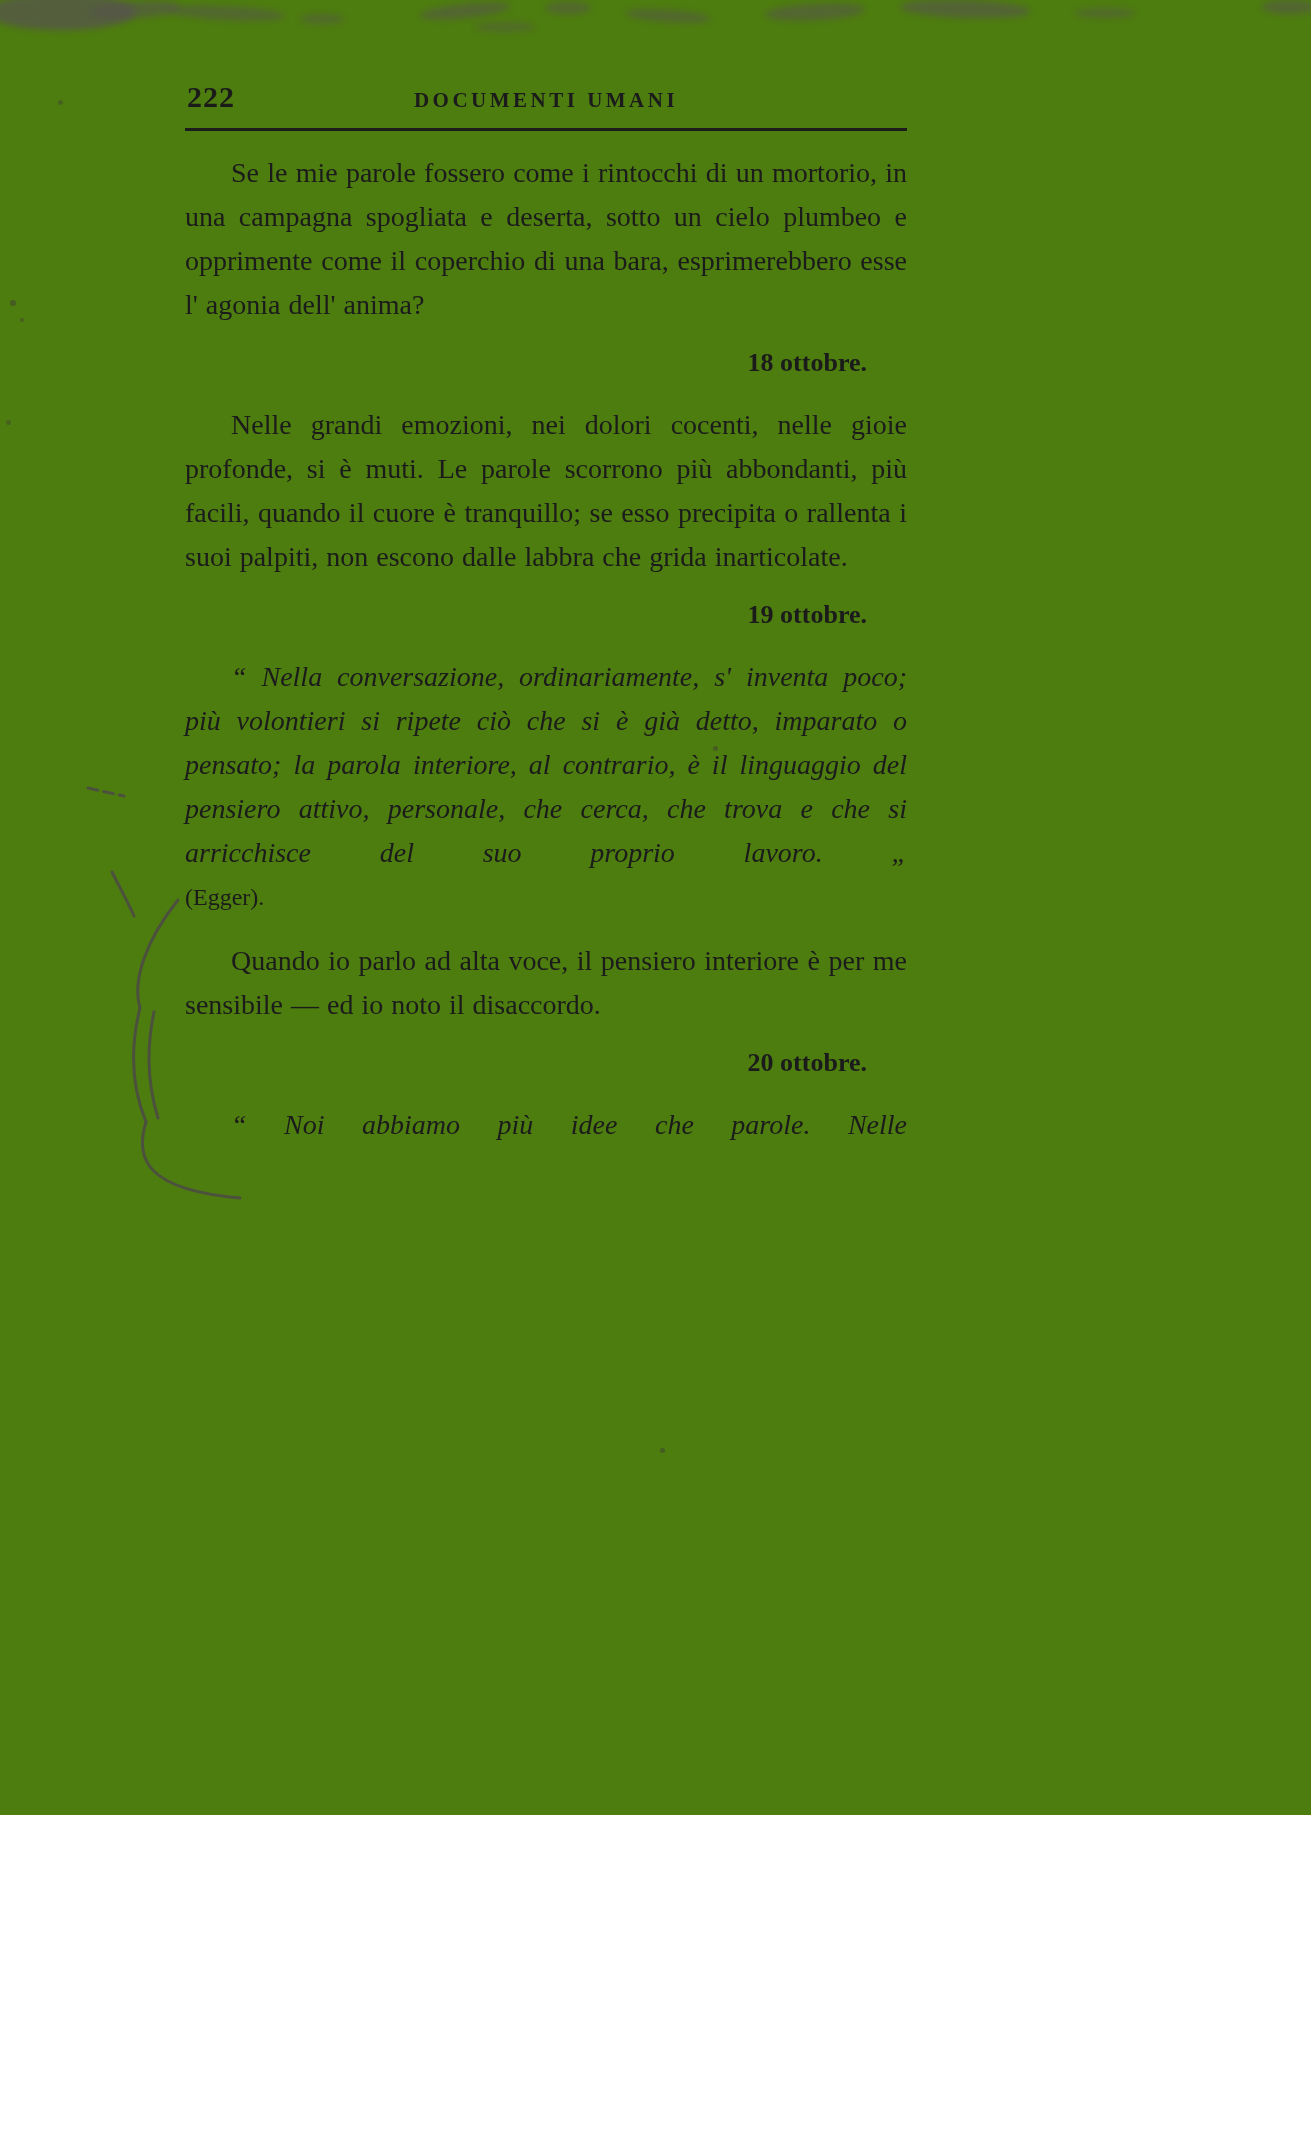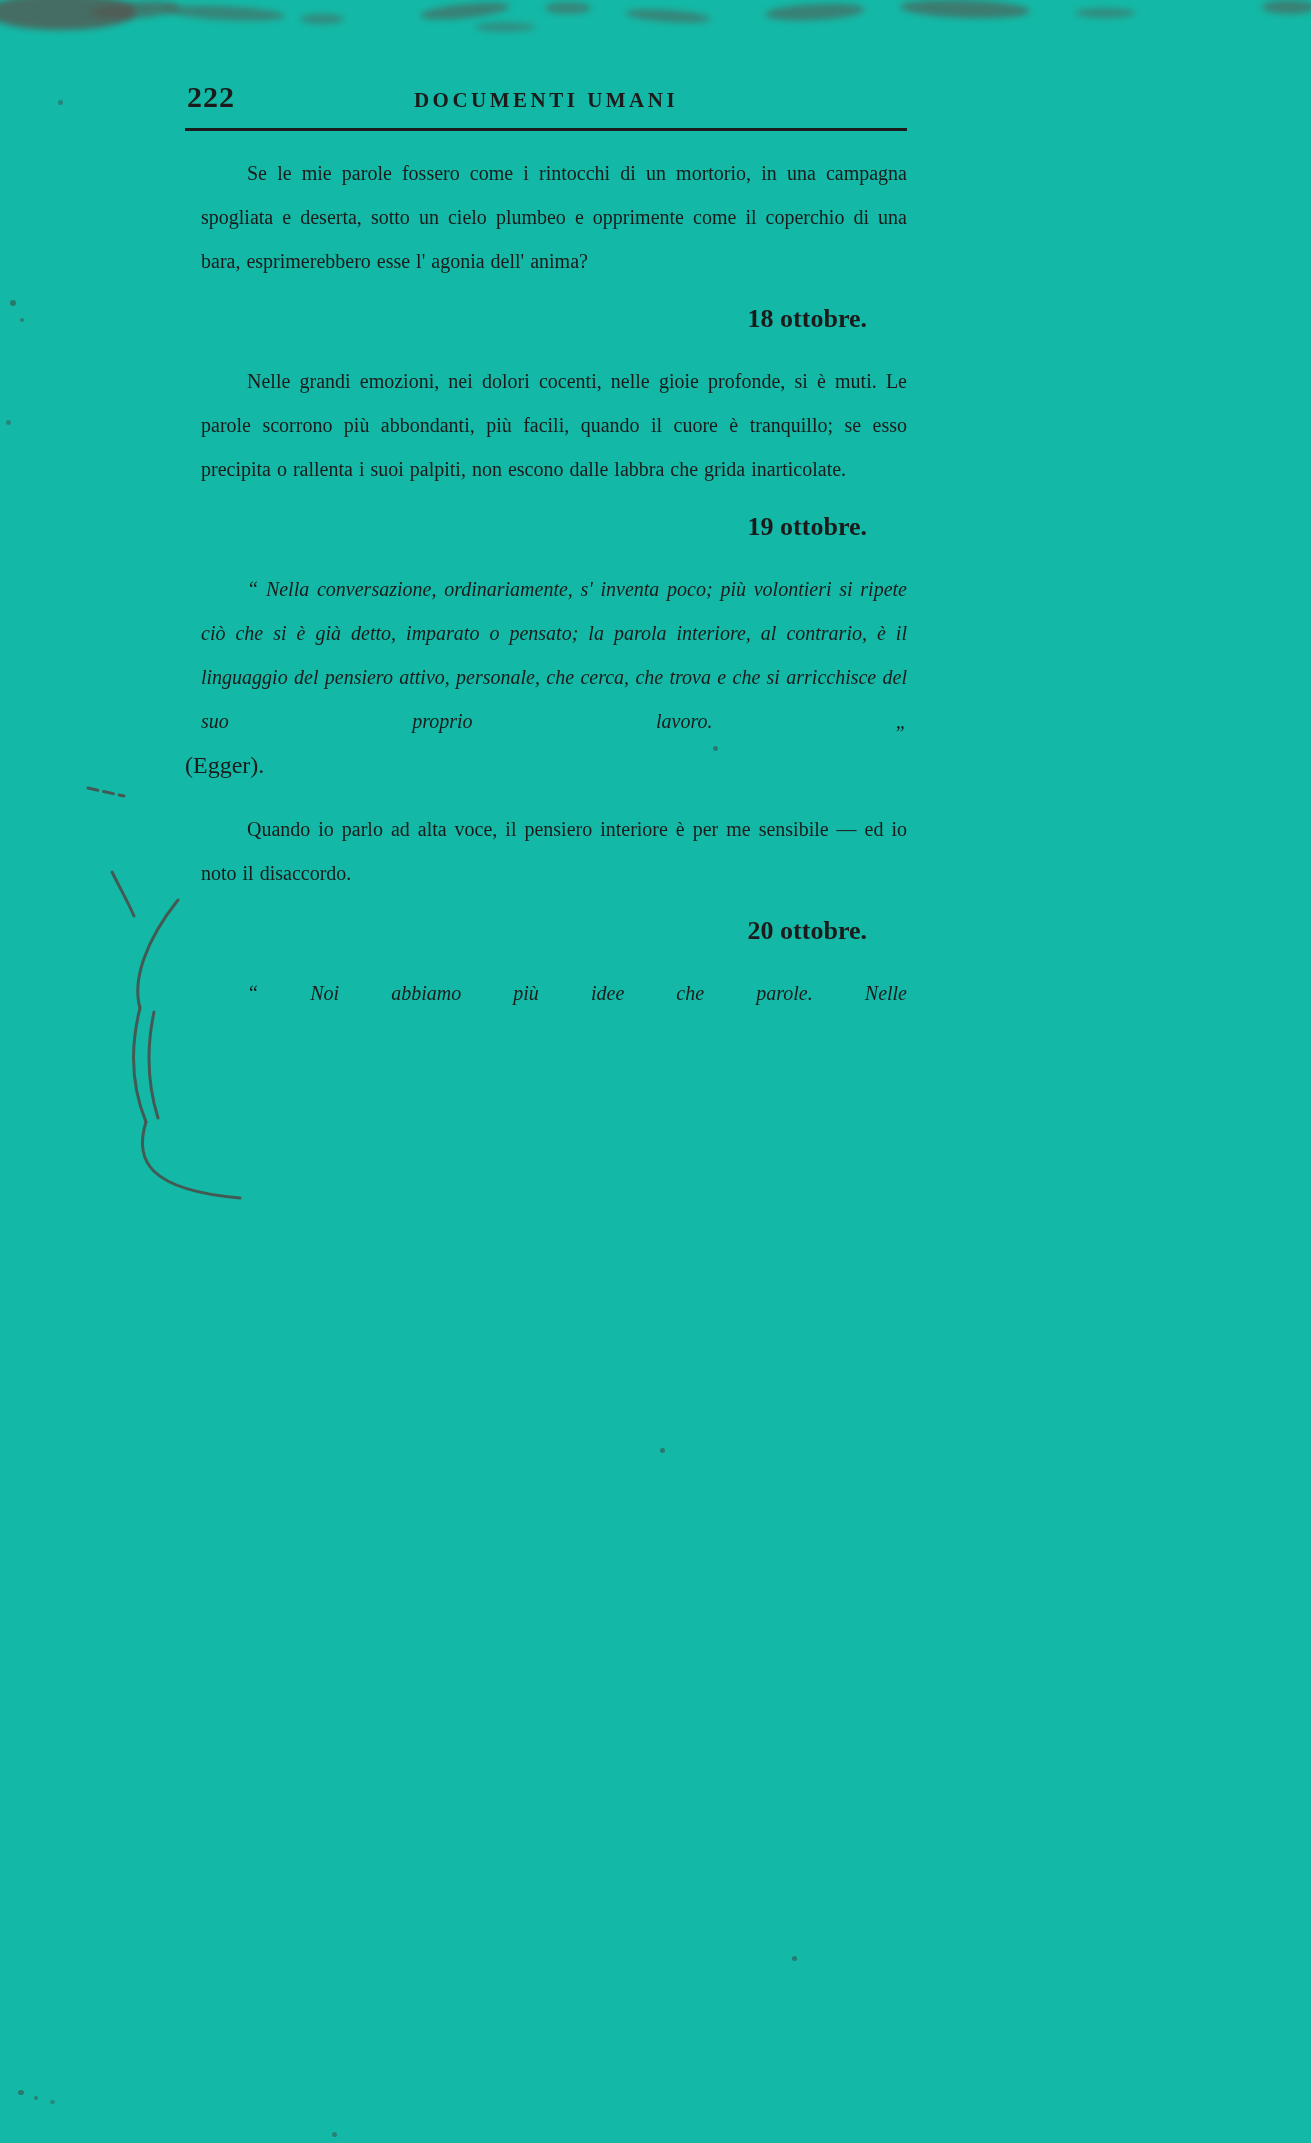--- a/index.html
+++ b/index.html
@@ -1,40 +1,40 @@
 <!DOCTYPE html>
 <html><head>
 <meta charset="utf-8">
 <style>
   html,body { margin:0; padding:0; background:#ffffff; }
   .page {
     position:relative;
-    width:1311px; height:2143px;
-    background:#14b8a6;
+    width:1311px; height:1815px;
+    background:#4d7c0f;
     font-family:"Liberation Serif","DejaVu Serif",serif;
     color:#1b1b1b;
     overflow:hidden;
   }
   .content {
     position:absolute; left:185px; top:78px; width:722px;
   }
   .head { position:relative; height:48px; }
   .pagenum {
     position:absolute; left:2px; top:2px;
     font-size:30px; font-weight:bold; letter-spacing:1px;
   }
   .running {
     position:absolute; left:0; right:0; top:10px;
     text-align:center; font-size:21px; font-weight:bold; letter-spacing:3.5px;
   }
   .rule { border-top:3px solid #1c1c1c; margin:2px 0 0 0; }
   .para {
-    font-size:20px; line-height:44px;
+    font-size:28px; line-height:44px;
     text-align:justify; text-indent:46px;
-    margin:20px 0 0 16px;
+    margin:20px 0 0 0;
     word-spacing:1px;
   }
   .justify-last { text-align-last: justify; font-style: italic; }
   .attribution {
     font-size:24px; line-height:44px; margin:0;
   }
   .date {
     font-size:26px; line-height:40px; font-weight:bold;
     text-align:right; padding-right:40px;
     margin:16px 0 14px 0;

